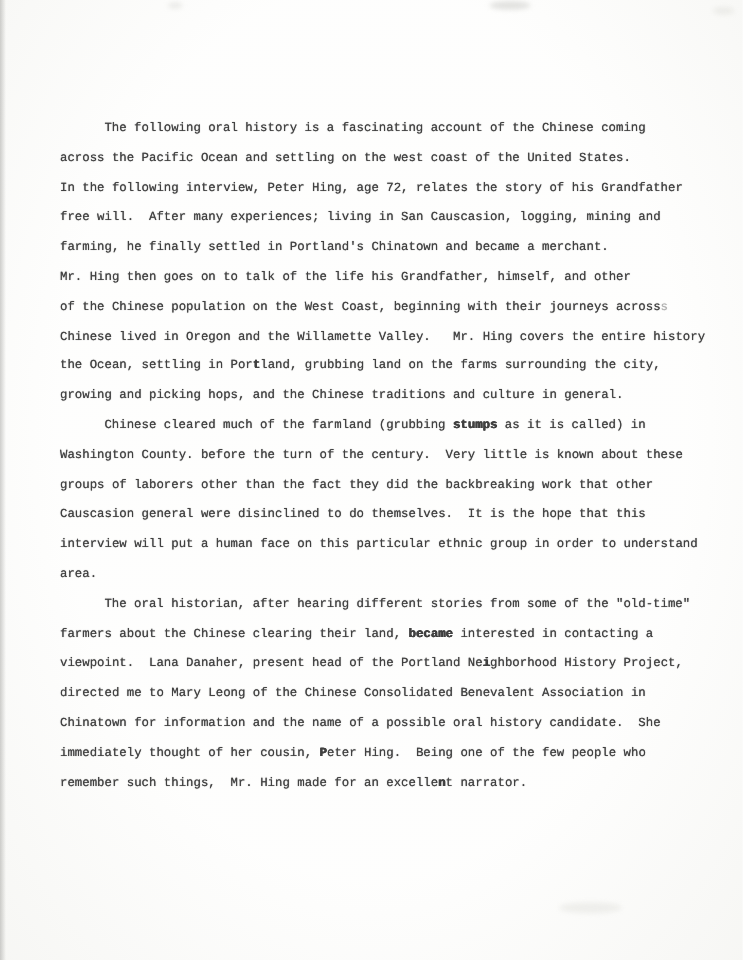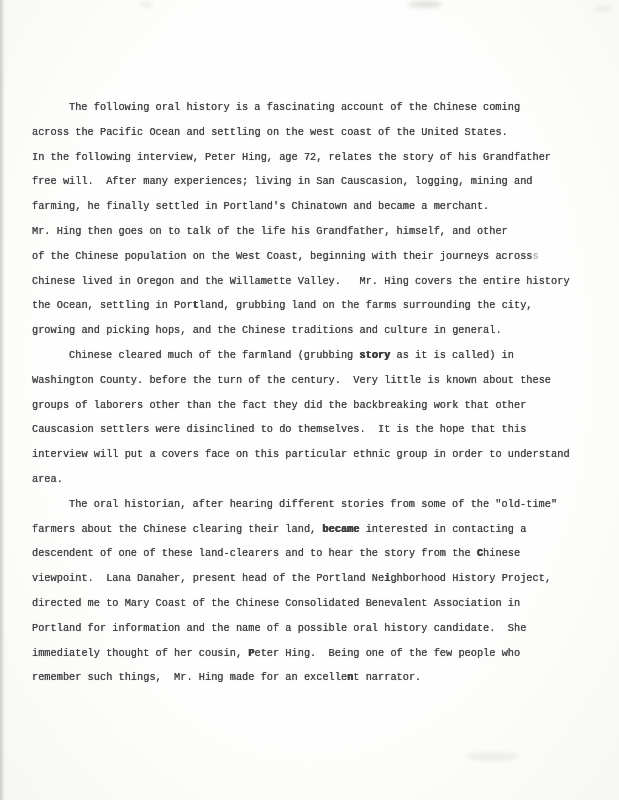--- a/index.html
+++ b/index.html
@@ -26,21 +26,21 @@
   .smudge{
     position:absolute;border-radius:50%;
     filter:blur(2px);
   }
   .smudge.s1{left:408px;top:1px;width:34px;height:7px;background:rgba(190,190,186,0.45);}
   .smudge.s2{left:140px;top:2px;width:12px;height:5px;background:rgba(200,200,196,0.35);}
   .smudge.s3{left:594px;top:6px;width:18px;height:6px;background:rgba(205,205,200,0.30);}
   .smudge.s4{left:466px;top:752px;width:52px;height:9px;background:rgba(214,214,209,0.35);}
   .text-block{
     position:absolute;
-    left:32px;top:95px;width:560px;
+    left:50px;top:95px;width:560px;
     font-size:10.3px;
     line-height:24.8px;
     color:var(--ink);
   }
   .line{
     white-space:pre;
     letter-spacing:0;
     text-shadow:0 0 0.7px rgba(55,55,55,0.85);
   }
   .line.indent{ text-indent:37px; }
@@ -63,28 +63,27 @@
       <div class="line indent">The following oral history is a fascinating account of the Chinese coming</div>
       <div class="line">across the Pacific Ocean and settling on the west coast of the United States.</div>
       <div class="line">In the following interview, Peter Hing, age 72, relates the story of his Grandfather</div>
       <div class="line">free will.  After many experiences; living in San Causcasion, logging, mining and</div>
       <div class="line">farming, he finally settled in Portland's Chinatown and became a merchant.</div>
       <div class="line">Mr. Hing then goes on to talk of the life his Grandfather, himself, and other</div>
       <div class="line">of the Chinese population on the West Coast, beginning with their journeys across<span class="faint">s</span></div>
       <div class="line">Chinese lived in Oregon and the Willamette Valley.   Mr. Hing covers the entire history</div>
       <div class="line">the Ocean, settling in Por<span class="overstrike">t</span>land, grubbing land on the farms surrounding the city,</div>
       <div class="line">growing and picking hops, and the Chinese traditions and culture in general.</div>
-      <div class="line indent">Chinese cleared much of the farmland (grubbing <span class="overstrike">story</span> as it is called) in</div>
+      <div class="line indent">Chinese cleared much of the farmland (grubbing <span class="overstrike">stumps</span> as it is called) in</div>
       <div class="line">Washington County. before the turn of the century.  Very little is known about these</div>
       <div class="line">groups of laborers other than the fact they did the backbreaking work that other</div>
-      <div class="line">Causcasion settlers were disinclined to do themselves.  It is the hope that this</div>
-      <div class="line">interview will put a covers face on this particular ethnic group in order to understand</div>
+      <div class="line">Causcasion general were disinclined to do themselves.  It is the hope that this</div>
+      <div class="line">interview will put a human face on this particular ethnic group in order to understand</div>
       <div class="line">area.</div>
       <div class="line indent">The oral historian, after hearing different stories from some of the "old-time"</div>
       <div class="line">farmers about the Chinese clearing their land, <span class="overstrike">became</span> interested in contacting a</div>
-      <div class="line">descendent of one of these land-clearers and to hear the story from the <span class="overstrike">C</span>hinese</div>
       <div class="line">viewpoint.  Lana Danaher, present head of the Portland Ne<span class="overstrike">i</span>ghborhood History Project,</div>
-      <div class="line">directed me to Mary Coast of the Chinese Consolidated Benevalent Association in</div>
-      <div class="line">Portland for information and the name of a possible oral history candidate.  She</div>
+      <div class="line">directed me to Mary Leong of the Chinese Consolidated Benevalent Association in</div>
+      <div class="line">Chinatown for information and the name of a possible oral history candidate.  She</div>
       <div class="line">immediately thought of her cousin, <span class="overstrike">P</span>eter Hing.  Being one of the few people who</div>
       <div class="line">remember such things,  Mr. Hing made for an excelle<span class="overstrike">n</span>t narrator.</div>
     </div>
 </div>
 
 </body></html>

